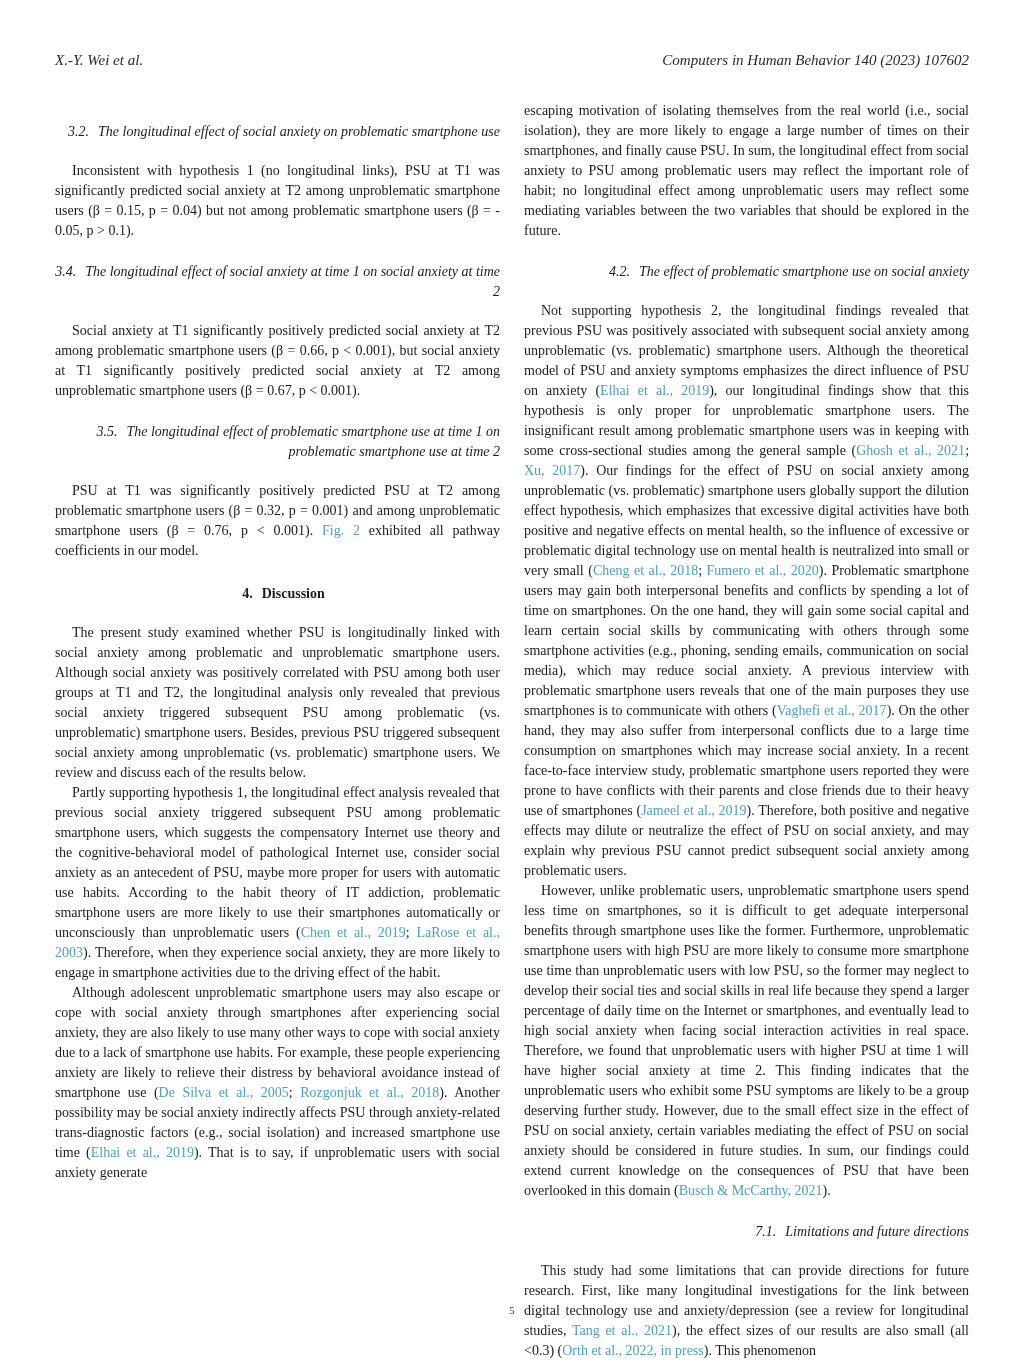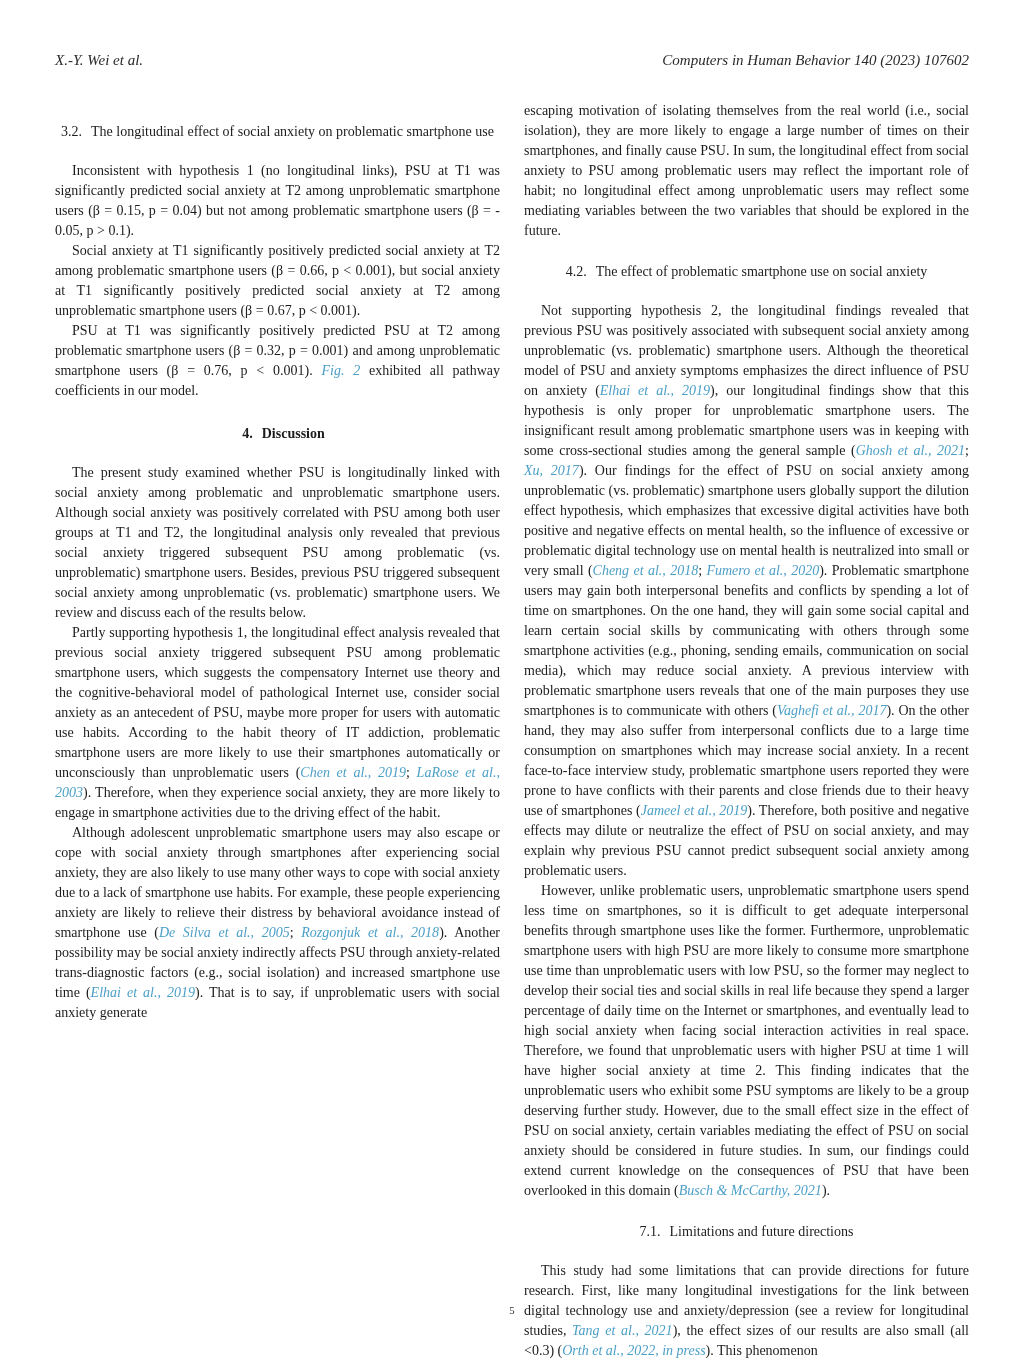--- a/index.html
+++ b/index.html
@@ -40,33 +40,33 @@
     line-height: 20px;
     text-align: justify;
   }
   .block { margin: 0; }
   .para {
     text-indent: 17px;
     margin: 0;
   }
   .para.noindent { text-indent: 0; }
   .h2 {
+    font-style: italic;
     margin: 21px 0 19px 0;
-    text-align: center;
+    text-align: right;
   }
   .h1 {
     font-weight: bold;
     margin: 23px 0 19px 12px;
     text-align: center;
   }
   .sec-num { margin-right: 9px; }
   .ref-link {
     color: var(--link, #4b9fc7);
     cursor: pointer;
-    font-style: italic;
   }
   .page-footer {
     position: absolute;
     bottom: 48px;
     left: 0;
     width: 1024px;
     text-align: center;
     font-size: 10.8px;
     color: #333;
   }
@@ -76,21 +76,23 @@
 
 <div class="page">
   <div class="running-header">
     <span>X.-Y. Wei et al.</span>
     <span>Computers in Human Behavior 140 (2023) 107602</span>
   </div>
   <div class="columns">
     <div class="col" id="left-col">
         <div class="block h2"><span class="sec-num">3.2.</span><span>The longitudinal effect of social anxiety on problematic smartphone use</span></div>
         <p class="block para"><span>Inconsistent with hypothesis 1 (no longitudinal links), PSU at T1 was significantly predicted social anxiety at T2 among unproblematic smartphone users (β = 0.15, p = 0.04) but not among problematic smartphone users (β = - 0.05, p &gt; 0.1).</span></p>
+        <div class="block h2"><span class="sec-num">3.4.</span><span>The longitudinal effect of social anxiety at time 1 on social anxiety at time 2</span></div>
         <p class="block para"><span>Social anxiety at T1 significantly positively predicted social anxiety at T2 among problematic smartphone users (β = 0.66, p &lt; 0.001), but social anxiety at T1 significantly positively predicted social anxiety at T2 among unproblematic smartphone users (β = 0.67, p &lt; 0.001).</span></p>
+        <div class="block h2"><span class="sec-num">3.5.</span><span>The longitudinal effect of problematic smartphone use at time 1 on problematic smartphone use at time 2</span></div>
         <p class="block para"><span>PSU at T1 was significantly positively predicted PSU at T2 among problematic smartphone users (β = 0.32, p = 0.001) and among unproblematic smartphone users (β = 0.76, p &lt; 0.001). </span><span class="ref-link">Fig. 2</span><span> exhibited all pathway coefficients in our model.</span></p>
         <div class="block h1"><span class="sec-num">4.</span><span>Discussion</span></div>
         <p class="block para"><span>The present study examined whether PSU is longitudinally linked with social anxiety among problematic and unproblematic smartphone users. Although social anxiety was positively correlated with PSU among both user groups at T1 and T2, the longitudinal analysis only revealed that previous social anxiety triggered subsequent PSU among problematic (vs. unproblematic) smartphone users. Besides, previous PSU triggered subsequent social anxiety among unproblematic (vs. problematic) smartphone users. We review and discuss each of the results below.</span></p>
         <p class="block para"><span>Partly supporting hypothesis 1, the longitudinal effect analysis revealed that previous social anxiety triggered subsequent PSU among problematic smartphone users, which suggests the compensatory Internet use theory and the cognitive-behavioral model of pathological Internet use, consider social anxiety as an antecedent of PSU, maybe more proper for users with automatic use habits. According to the habit theory of IT addiction, problematic smartphone users are more likely to use their smartphones automatically or unconsciously than unproblematic users (</span><span class="ref-link">Chen et al., 2019</span><span>; </span><span class="ref-link">LaRose et al., 2003</span><span>). Therefore, when they experience social anxiety, they are more likely to engage in smartphone activities due to the driving effect of the habit.</span></p>
         <p class="block para"><span>Although adolescent unproblematic smartphone users may also escape or cope with social anxiety through smartphones after experiencing social anxiety, they are also likely to use many other ways to cope with social anxiety due to a lack of smartphone use habits. For example, these people experiencing anxiety are likely to relieve their distress by behavioral avoidance instead of smartphone use (</span><span class="ref-link">De Silva et al., 2005</span><span>; </span><span class="ref-link">Rozgonjuk et al., 2018</span><span>). Another possibility may be social anxiety indirectly affects PSU through anxiety-related trans-diagnostic factors (e.g., social isolation) and increased smartphone use time (</span><span class="ref-link">Elhai et al., 2019</span><span>). That is to say, if unproblematic users with social anxiety generate</span></p>
       </div>
     <div class="col" id="right-col">
         <p class="block para noindent"><span>escaping motivation of isolating themselves from the real world (i.e., social isolation), they are more likely to engage a large number of times on their smartphones, and finally cause PSU. In sum, the longitudinal effect from social anxiety to PSU among problematic users may reflect the important role of habit; no longitudinal effect among unproblematic users may reflect some mediating variables between the two variables that should be explored in the future.</span></p>
         <div class="block h2"><span class="sec-num">4.2.</span><span>The effect of problematic smartphone use on social anxiety</span></div>
         <p class="block para"><span>Not supporting hypothesis 2, the longitudinal findings revealed that previous PSU was positively associated with subsequent social anxiety among unproblematic (vs. problematic) smartphone users. Although the theoretical model of PSU and anxiety symptoms emphasizes the direct influence of PSU on anxiety (</span><span class="ref-link">Elhai et al., 2019</span><span>), our longitudinal findings show that this hypothesis is only proper for unproblematic smartphone users. The insignificant result among problematic smartphone users was in keeping with some cross-sectional studies among the general sample (</span><span class="ref-link">Ghosh et al., 2021</span><span>; </span><span class="ref-link">Xu, 2017</span><span>). Our findings for the effect of PSU on social anxiety among unproblematic (vs. problematic) smartphone users globally support the dilution effect hypothesis, which emphasizes that excessive digital activities have both positive and negative effects on mental health, so the influence of excessive or problematic digital technology use on mental health is neutralized into small or very small (</span><span class="ref-link">Cheng et al., 2018</span><span>; </span><span class="ref-link">Fumero et al., 2020</span><span>). Problematic smartphone users may gain both interpersonal benefits and conflicts by spending a lot of time on smartphones. On the one hand, they will gain some social capital and learn certain social skills by communicating with others through some smartphone activities (e.g., phoning, sending emails, communication on social media), which may reduce social anxiety. A previous interview with problematic smartphone users reveals that one of the main purposes they use smartphones is to communicate with others (</span><span class="ref-link">Vaghefi et al., 2017</span><span>). On the other hand, they may also suffer from interpersonal conflicts due to a large time consumption on smartphones which may increase social anxiety. In a recent face-to-face interview study, problematic smartphone users reported they were prone to have conflicts with their parents and close friends due to their heavy use of smartphones (</span><span class="ref-link">Jameel et al., 2019</span><span>). Therefore, both positive and negative effects may dilute or neutralize the effect of PSU on social anxiety, and may explain why previous PSU cannot predict subsequent social anxiety among problematic users.</span></p>

